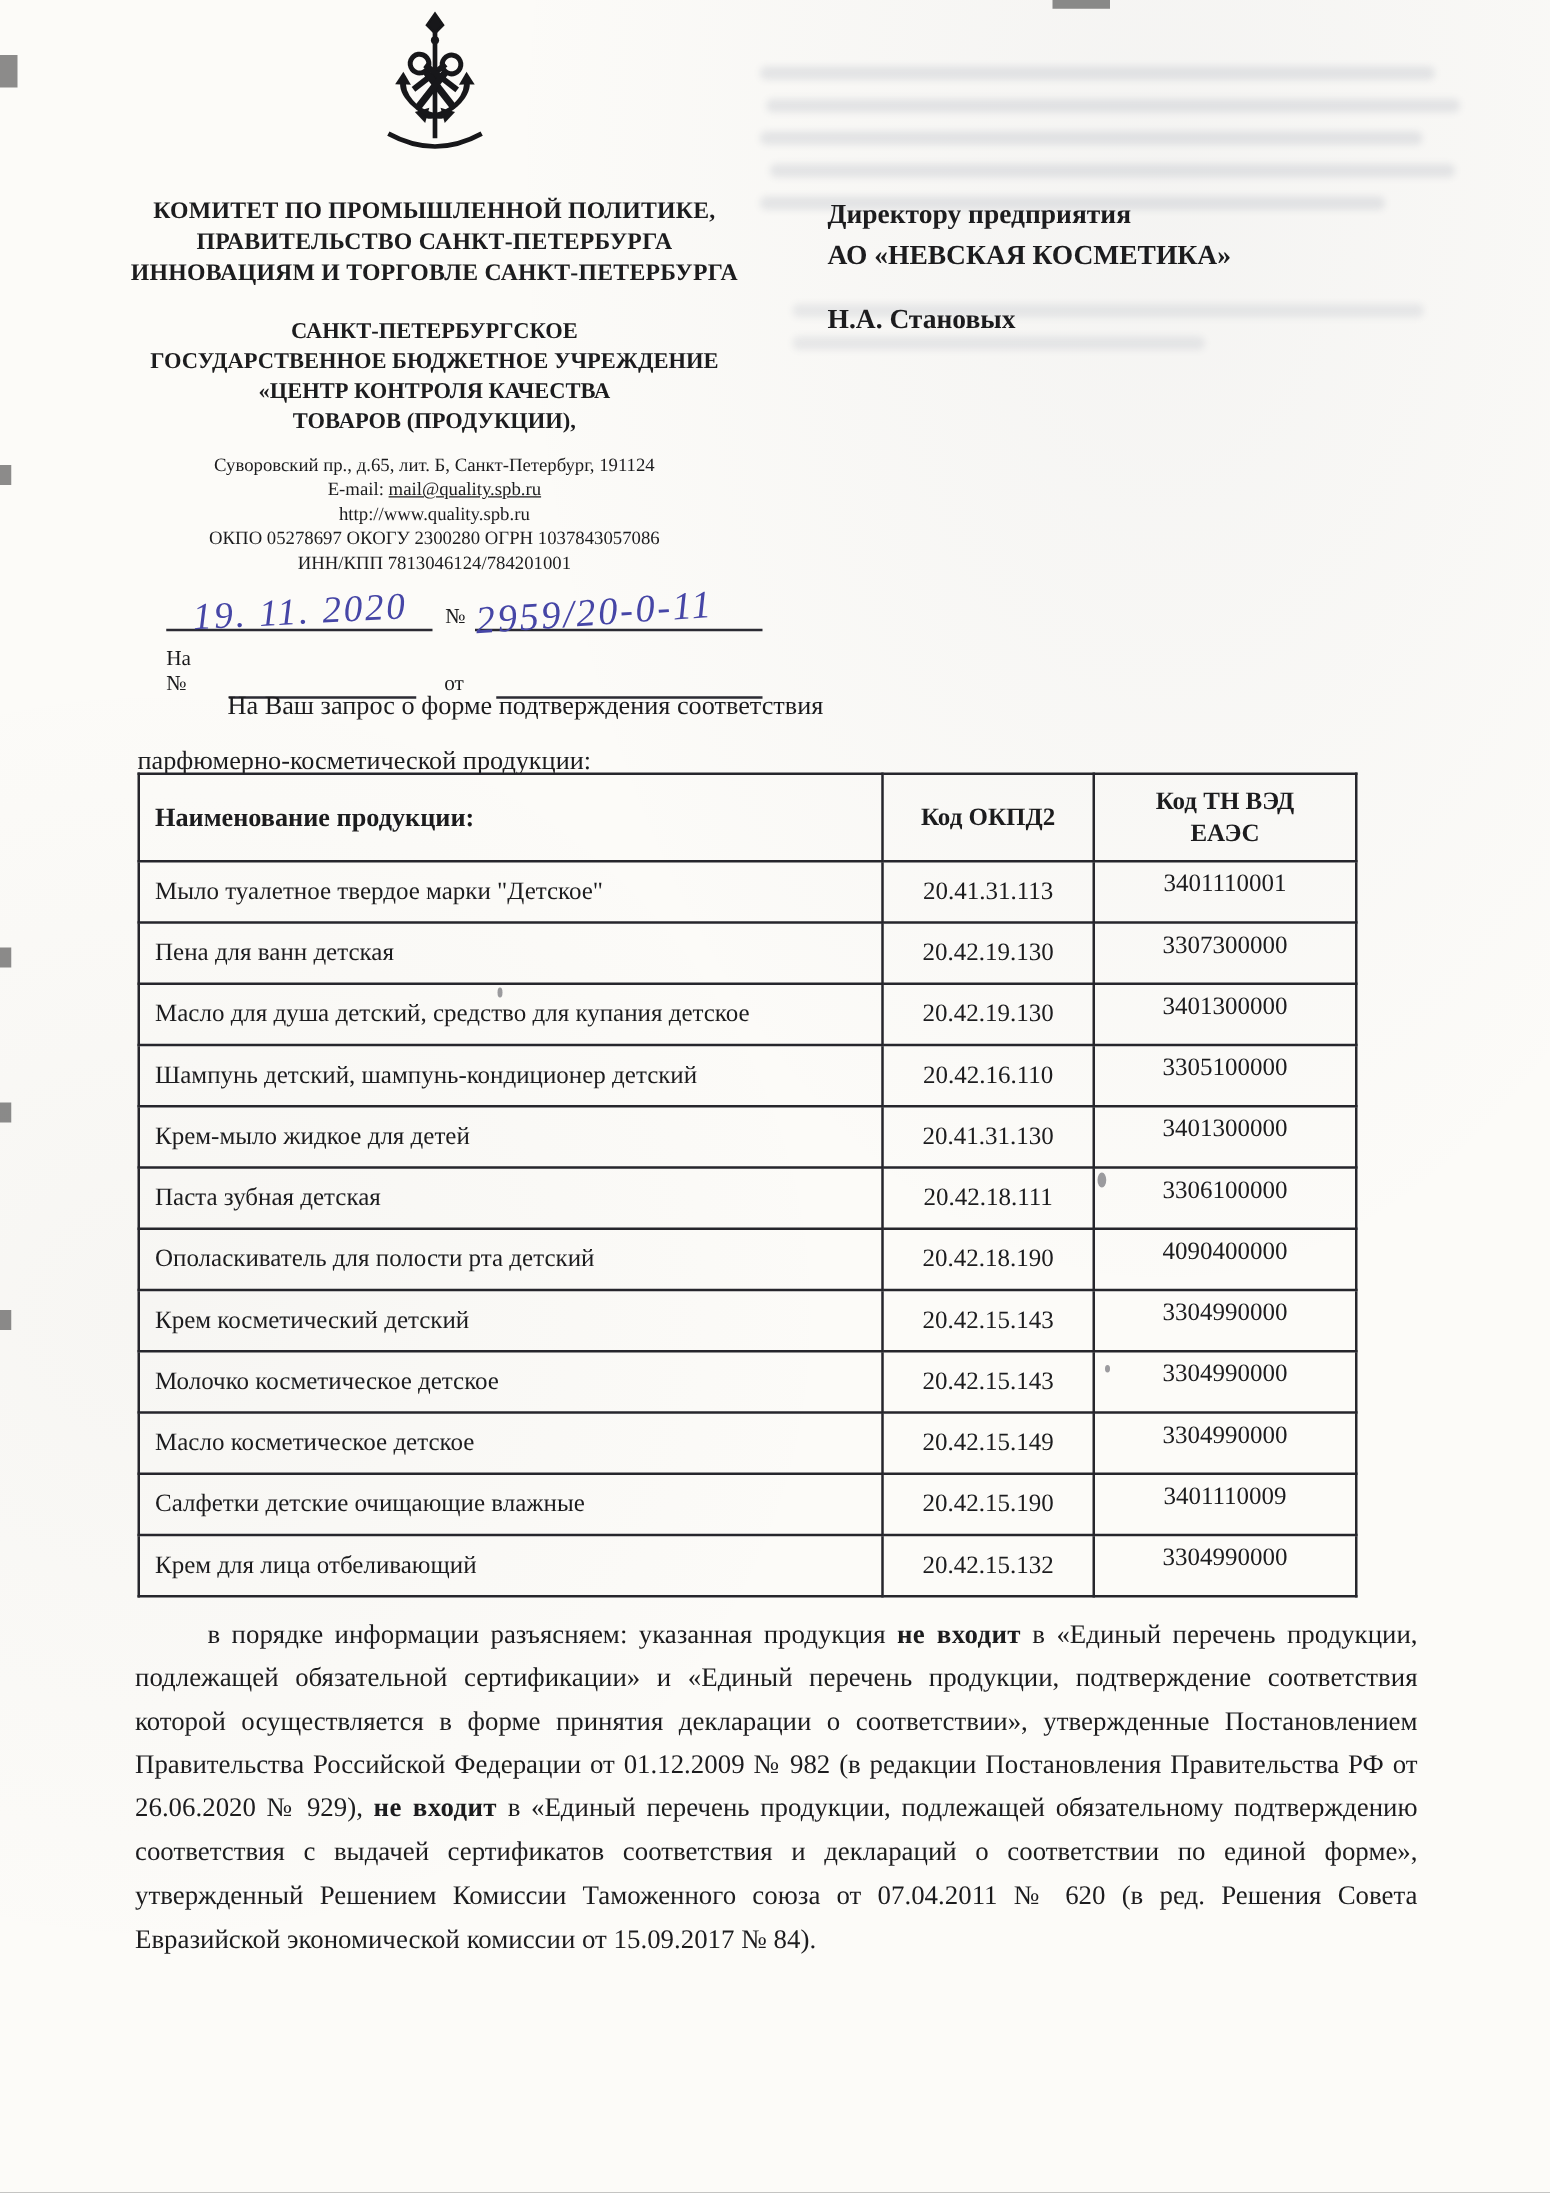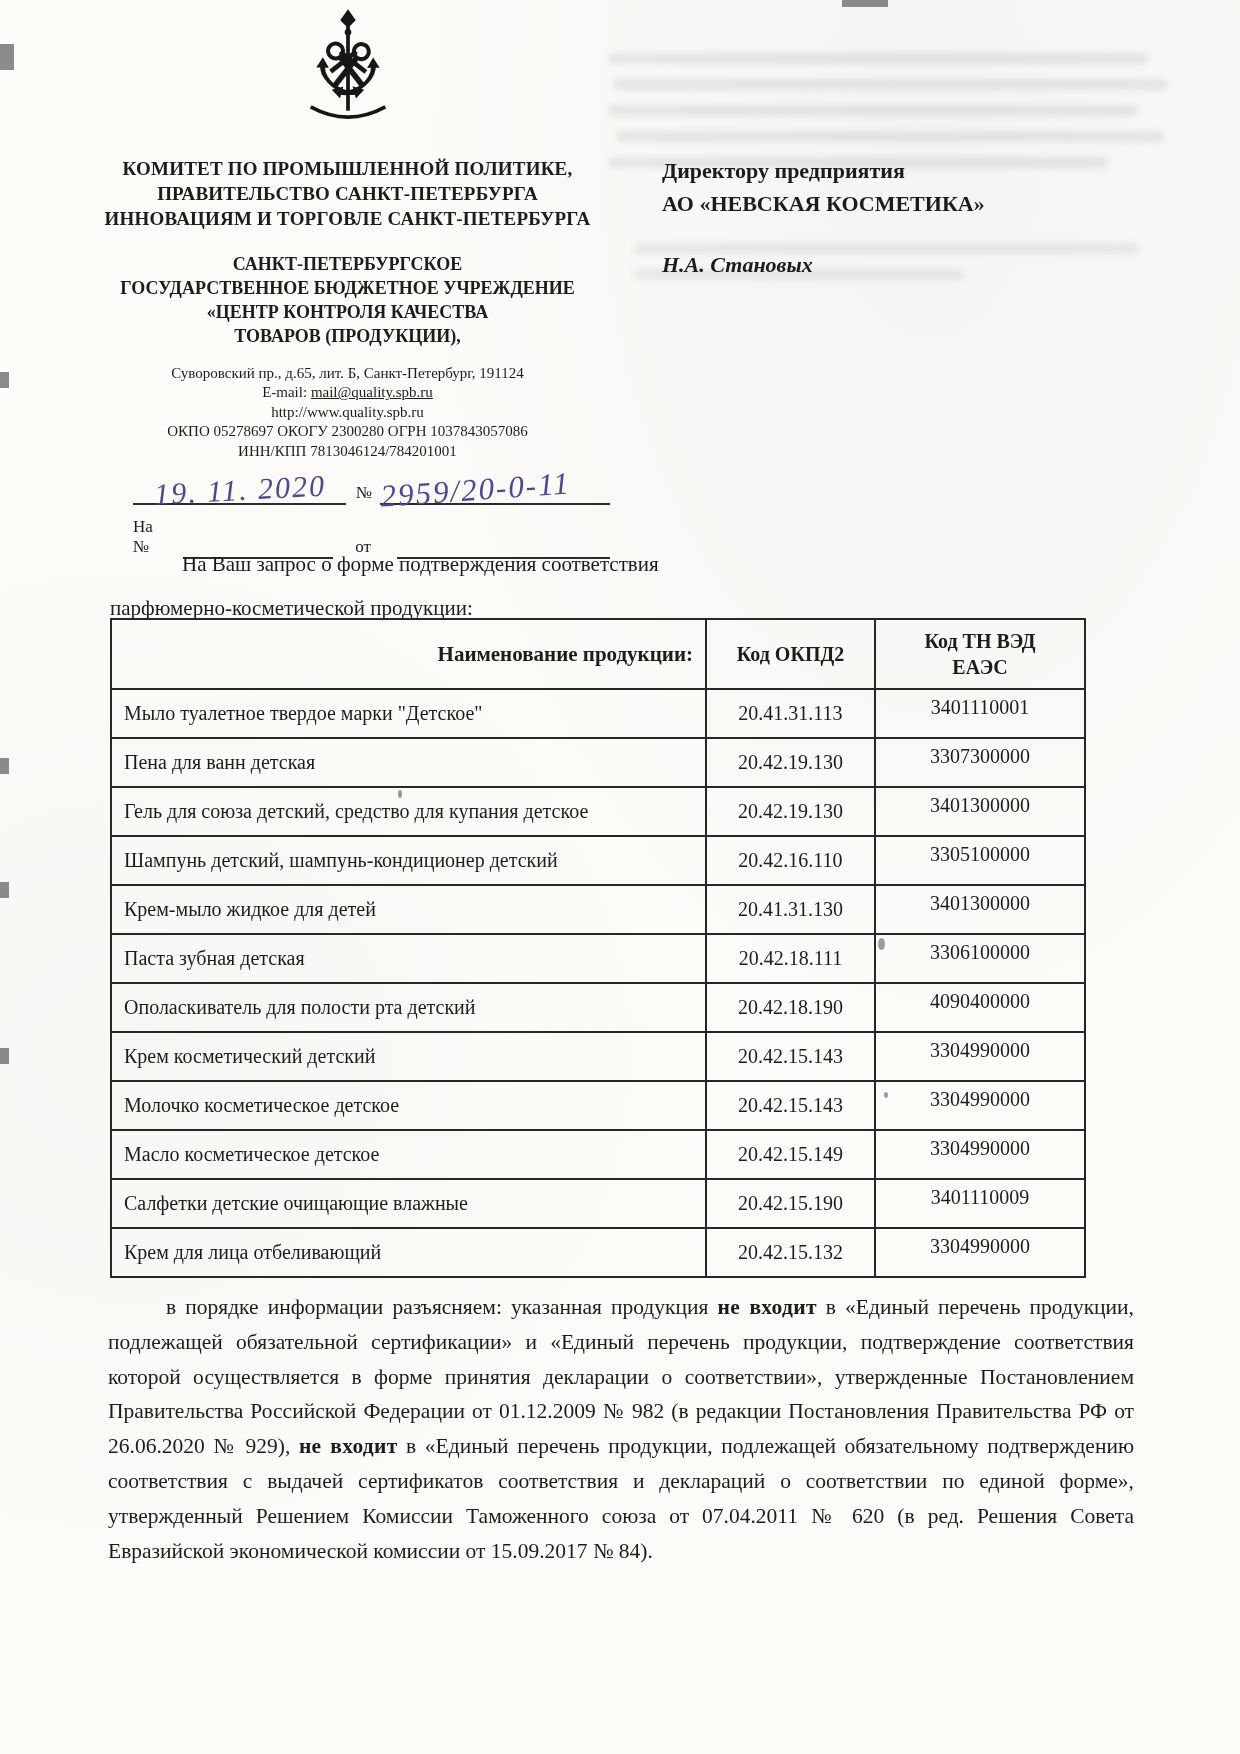--- a/index.html
+++ b/index.html
@@ -59,39 +59,39 @@
   .ref-row2{margin-top:12px;}
   .ref-row2 .label{margin-bottom:2px;}
   .blank1{width:168px;margin-left:14px;}
   .blank2{width:238px;}
   .ot-label{margin:0 26px 2px 22px;}
 
   .recipient-col{
     position:absolute;left:662px;top:154px;width:500px;
     font-size:22px;font-weight:bold;line-height:1.5;text-align:left;
   }
-  .recipient-col .person{margin-top:28px;font-style:italic;}
+  .recipient-col .person{margin-top:18px;}
 
   
   .intro{
     position:absolute;left:110px;top:542px;width:1010px;
     font-size:21px;line-height:2.1;
   }
   .intro div:first-child{text-indent:72px;}
 
   
   table.products{
     position:absolute;left:110px;top:618px;width:956px;
     border-collapse:collapse;table-layout:fixed;
     font-size:20px;
   }
   table.products th, table.products td{
     border:2px solid #26262c;
   }
-  th.col-name{width:595px;text-align:right;padding:10px 12px;font-size:21px;margin-top:18px;}
+  th.col-name{width:595px;text-align:left;padding:10px 12px;font-size:21px;margin-top:18px;}
   th.col-okpd{width:169px;text-align:center;padding:10px 4px;font-size:20px;}
   th.col-tnved{width:210px;text-align:center;padding:8px 42px;font-size:20px;line-height:1.3;}
   table.products thead tr{height:66px;}
   table.products tbody tr{height:49px;}
   td.cell-name{text-align:left;padding:6px 12px;vertical-align:middle;}
   td.cell-okpd{text-align:center;vertical-align:middle;}
   td.cell-tnved{text-align:center;vertical-align:top;padding-top:6px;}
 
   
   .body-par{
@@ -200,21 +200,21 @@
           <td class="cell-name">Мыло туалетное твердое марки "Детское"</td>
           <td class="cell-okpd">20.41.31.113</td>
           <td class="cell-tnved">3401110001</td>
         </tr>
         <tr>
           <td class="cell-name">Пена для ванн детская</td>
           <td class="cell-okpd">20.42.19.130</td>
           <td class="cell-tnved">3307300000</td>
         </tr>
         <tr>
-          <td class="cell-name">Гель для союза детский, средство для купания детское</td>
+          <td class="cell-name">Масло для душа детский, средство для купания детское</td>
           <td class="cell-okpd">20.42.19.130</td>
           <td class="cell-tnved">3401300000</td>
         </tr>
         <tr>
           <td class="cell-name">Шампунь детский, шампунь-кондиционер детский</td>
           <td class="cell-okpd">20.42.16.110</td>
           <td class="cell-tnved">3305100000</td>
         </tr>
         <tr>
           <td class="cell-name">Крем-мыло жидкое для детей</td>

